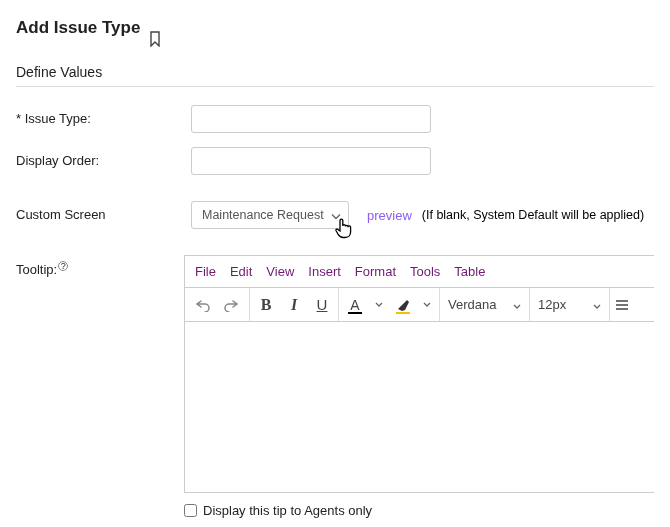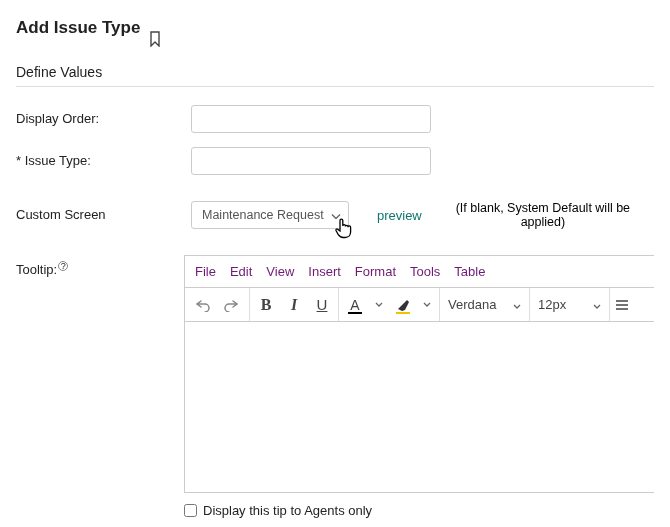--- a/index.html
+++ b/index.html
@@ -84,23 +84,23 @@
     transform: translateY(-50%);
     pointer-events: none;
   }
   .cursor-hand {
     position: absolute;
     left: 142px;
     top: 16px;
     pointer-events: none;
   }
   .preview-link {
-    color: #0f766e;
+    color: #8b5cf6;
     cursor: pointer;
-    margin-left: 28px;
+    margin-left: 18px;
     font-size: 13px;
   }
   .hint {
     color: #000000;
     margin-left: 10px;
     font-size: 12.5px;
     text-align: center;
   }
 
   
@@ -194,28 +194,28 @@
       <svg width="14" height="16" viewBox="0 0 14 16">
           <path d="M3 1 H11 V15 L7 11 L3 15 Z" fill="none" stroke="#444" stroke-width="1.4"></path>
         </svg>
     </span>
   </div>
 
   <h2 class="section">Define Values</h2>
   <hr class="section-rule">
 
   <div class="form-row">
-    <div class="form-label">Display Order:</div>
+    <div class="form-label">* Issue Type:</div>
     <div class="form-control-col">
       <input class="text-input" type="text" value="" style="">
     </div>
   </div>
 
   <div class="form-row">
-    <div class="form-label">* Issue Type:</div>
+    <div class="form-label">Display Order:</div>
     <div class="form-control-col">
       <input class="text-input" type="text" value="" style="">
     </div>
   </div>
 
   <div class="form-row" style="margin-top:26px;">
     <div class="form-label">Custom Screen</div>
     <div class="form-control-col" style="display:flex;align-items:center;">
       <div class="select-wrap">
         <button class="select-input">Maintenance Request</button>

